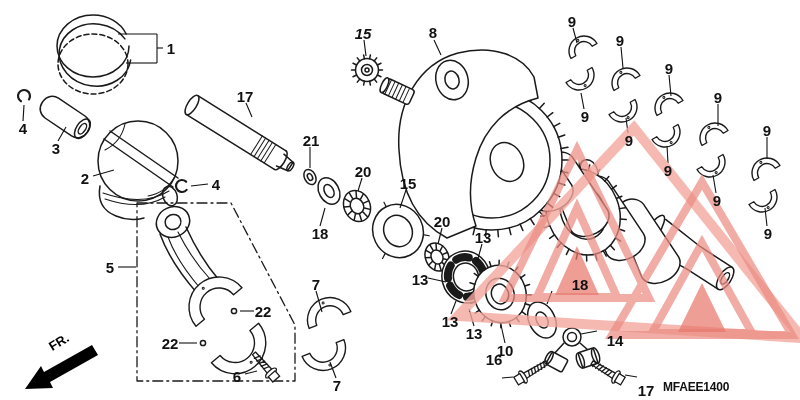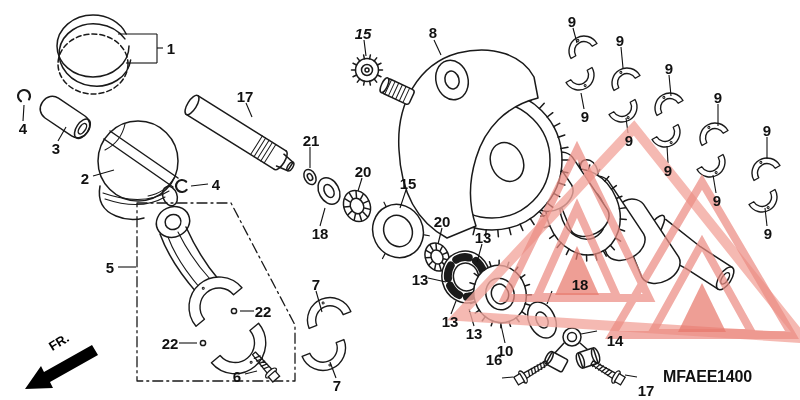--- a/index.html
+++ b/index.html
@@ -7,21 +7,21 @@
          font-family:"Liberation Sans",sans-serif;}
   .stage svg{position:absolute;left:0;top:0;}
   .callout{position:absolute;transform:translate(-50%,-50%);font-weight:bold;
            font-size:15px;color:#111;line-height:1;white-space:nowrap;}
   .wm-text{position:absolute;left:463px;top:314px;line-height:36px;font-weight:bold;
            font-size:35px;letter-spacing:3px;white-space:nowrap;user-select:none;}
   .wm-a{color:rgba(250,205,170,0.45);-webkit-text-stroke:2.2px rgba(238,125,48,0.82);}
   .wm-h{color:rgba(150,150,150,0.95);}
   .fr-label{position:absolute;left:46px;top:341px;font-weight:bold;font-size:13px;color:#000;
             transform:rotate(-31deg);transform-origin:left top;white-space:nowrap;}
-  .diagram-code{position:absolute;left:663px;top:368px;font-weight:bold;font-size:16px;
+  .diagram-code{position:absolute;left:663px;top:380px;font-weight:bold;font-size:12px;
                 letter-spacing:-0.2px;color:#111;white-space:nowrap;}
 </style>
 </head>
 <body>
 
 <div class="stage">
 
   <svg id="art" width="800" height="400" viewBox="0 0 800 400">
     <g id="root" fill="none" stroke="#1a1a1a" stroke-width="1.5" stroke-linecap="round" stroke-linejoin="round">
 

